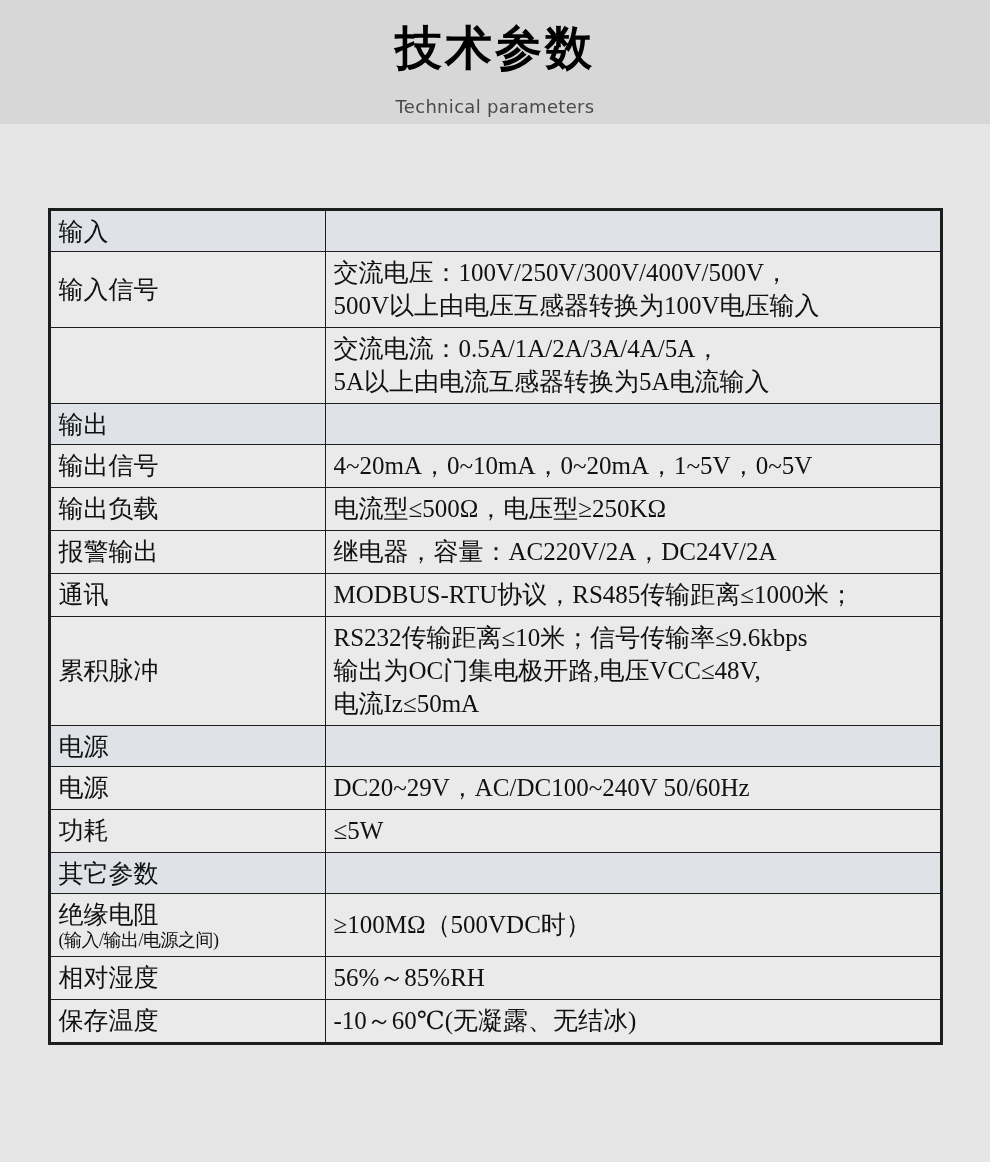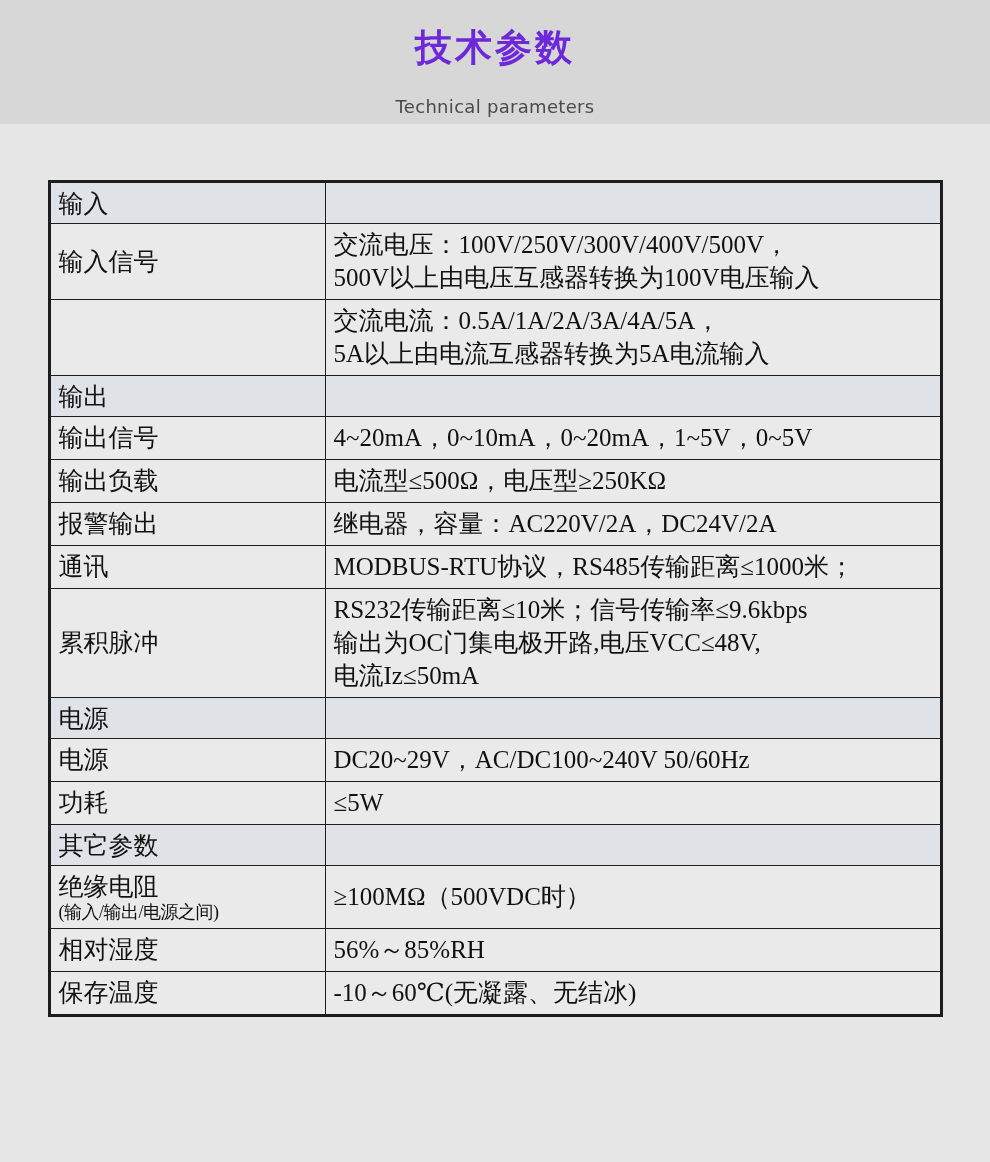--- a/index.html
+++ b/index.html
@@ -21,39 +21,40 @@
     box-sizing: border-box;
     display: flex;
     flex-direction: column;
     align-items: center;
     justify-content: flex-start;
     padding-top: 20px;
   }
   .header-title {
     font-family: "Liberation Sans", "DejaVu Sans", sans-serif;
     font-weight: bold;
-    font-size: 37px;
+    font-size: 47px;
     letter-spacing: 3px;
-    color: #6d28d9;
+    color: #000000;
     line-height: 56px;
   }
   .header-sub {
     font-family: "DejaVu Sans", "Liberation Sans", sans-serif;
     font-size: 18px;
     color: #4a4a4a;
     margin-top: 20px;
     letter-spacing: 0.3px;
   }
   .page-body {
     width: 990px;
     background: #e6e6e6;
     padding-top: 56px;
     box-sizing: border-box;
     display: flex;
     justify-content: center;
+    margin-top: 28px;
   }
   table.spec {
     border-collapse: collapse;
     width: 895px;
     table-layout: fixed;
     background: #e9e9e9;
     border: 3px solid #1d1d1d;
   }
   table.spec td {
     border: 1px solid #1d1d1d;

